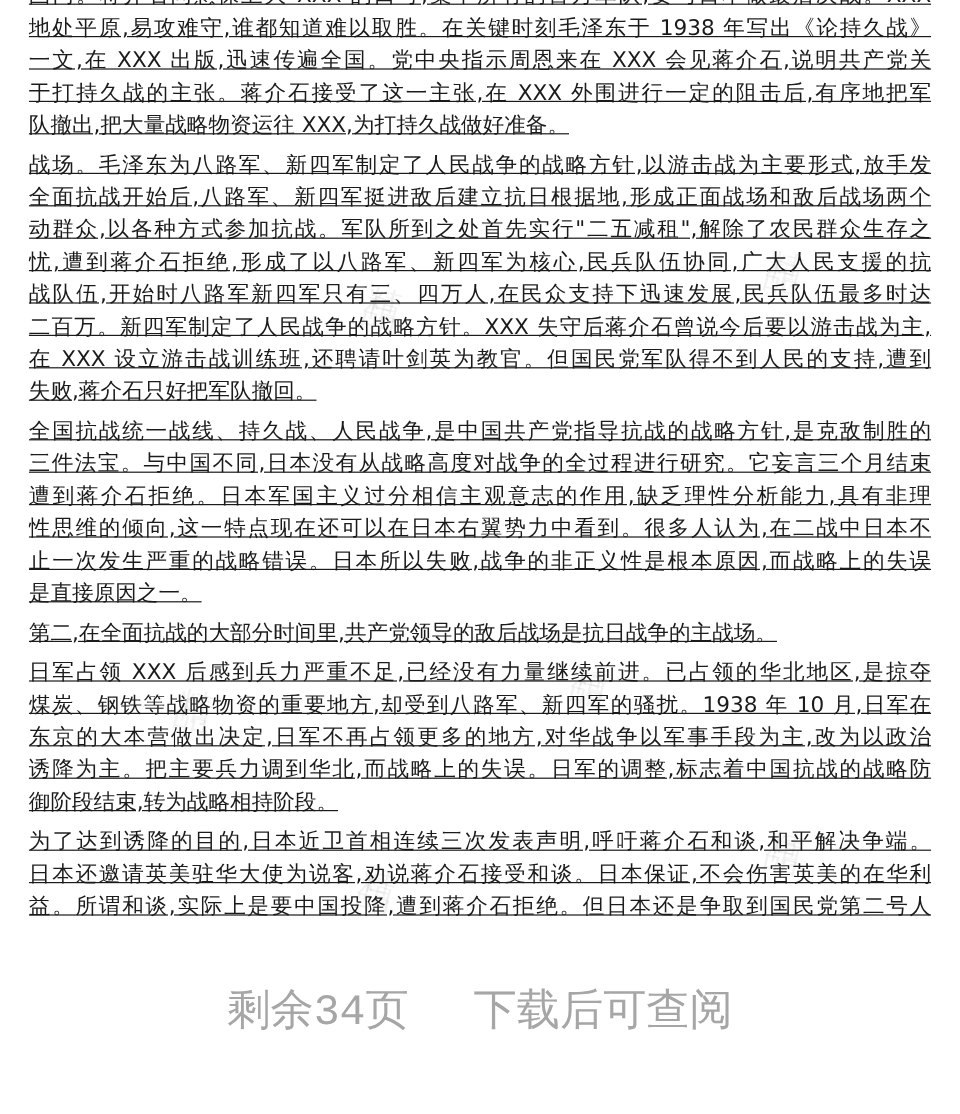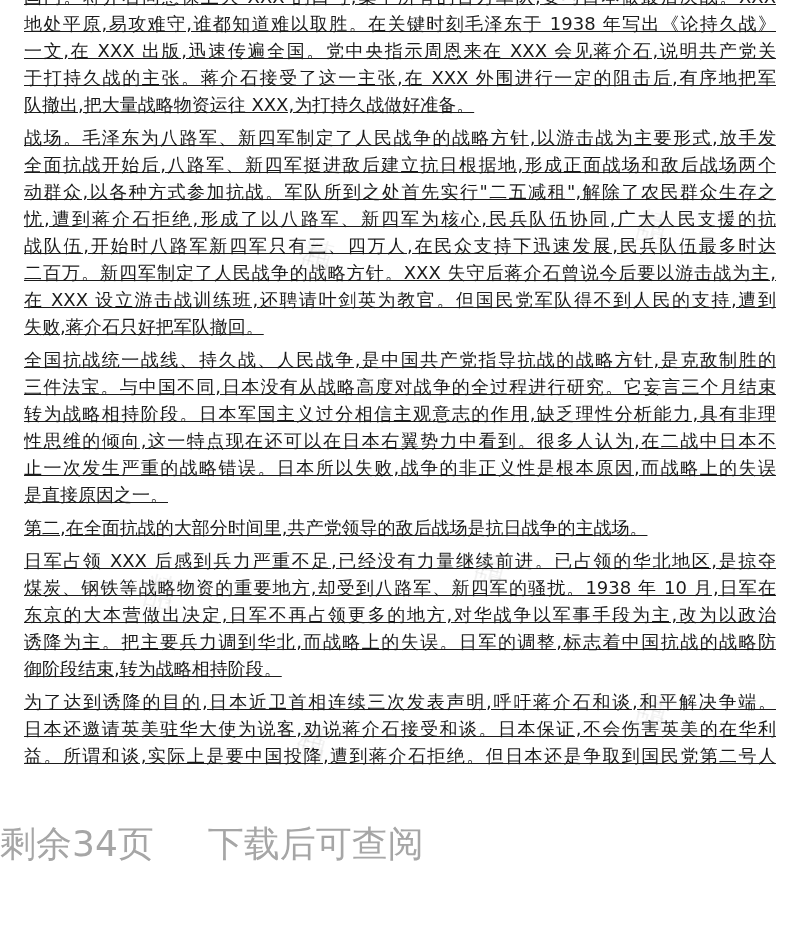--- a/index.html
+++ b/index.html
@@ -38,24 +38,26 @@
     overflow: hidden;
     text-decoration: underline;
   }
   .line.nj { text-align-last: left; }
   .footer {
     position: absolute;
     left: 0;
     top: 822px;
     width: 100%;
     z-index: 1;
+    text-align: center;
     color: #a6a6a6;
     font-size: 36px;
     line-height: 44px;
     white-space: nowrap;
+    font-family: Liberation Mono, monospace;
   }
   .footer .gap { display: inline-block; width: 54px; }
 </style>
 </head>
 <body>
 
 <div class="page">
   <div class="wm-layer">
       <span class="wm" style="left: 305px; top: 215px; color: rgba(0, 0, 0, 0.05);">精品</span>
       <span class="wm" style="left: 640px; top: 185px; color: rgba(0, 0, 0, 0.05);">精品</span>
@@ -78,21 +80,21 @@
         <div class="line">动群众,以各种方式参加抗战。军队所到之处首先实行"二五减租",解除了农民群众生存之</div>
         <div class="line">忧,遭到蒋介石拒绝,形成了以八路军、新四军为核心,民兵队伍协同,广大人民支援的抗</div>
         <div class="line">战队伍,开始时八路军新四军只有三、四万人,在民众支持下迅速发展,民兵队伍最多时达</div>
         <div class="line">二百万。新四军制定了人民战争的战略方针。XXX 失守后蒋介石曾说今后要以游击战为主,</div>
         <div class="line">在 XXX 设立游击战训练班,还聘请叶剑英为教官。但国民党军队得不到人民的支持,遭到</div>
         <div class="line nj">失败,蒋介石只好把军队撤回。</div>
       </div>
       <div class="para">
         <div class="line">全国抗战统一战线、持久战、人民战争,是中国共产党指导抗战的战略方针,是克敌制胜的</div>
         <div class="line">三件法宝。与中国不同,日本没有从战略高度对战争的全过程进行研究。它妄言三个月结束</div>
-        <div class="line">转为战略相持阶段。日本军国主义过分相信主观意志的作用,缺乏理性分析能力,具有非理</div>
+        <div class="line">遭到蒋介石拒绝。日本军国主义过分相信主观意志的作用,缺乏理性分析能力,具有非理</div>
         <div class="line">性思维的倾向,这一特点现在还可以在日本右翼势力中看到。很多人认为,在二战中日本不</div>
         <div class="line">止一次发生严重的战略错误。日本所以失败,战争的非正义性是根本原因,而战略上的失误</div>
         <div class="line nj">是直接原因之一。</div>
       </div>
       <div class="para">
         <div class="line nj">第二,在全面抗战的大部分时间里,共产党领导的敌后战场是抗日战争的主战场。</div>
       </div>
       <div class="para">
         <div class="line">日军占领 XXX 后感到兵力严重不足,已经没有力量继续前进。已占领的华北地区,是掠夺</div>
         <div class="line">煤炭、钢铁等战略物资的重要地方,却受到八路军、新四军的骚扰。1938 年 10 月,日军在</div>

